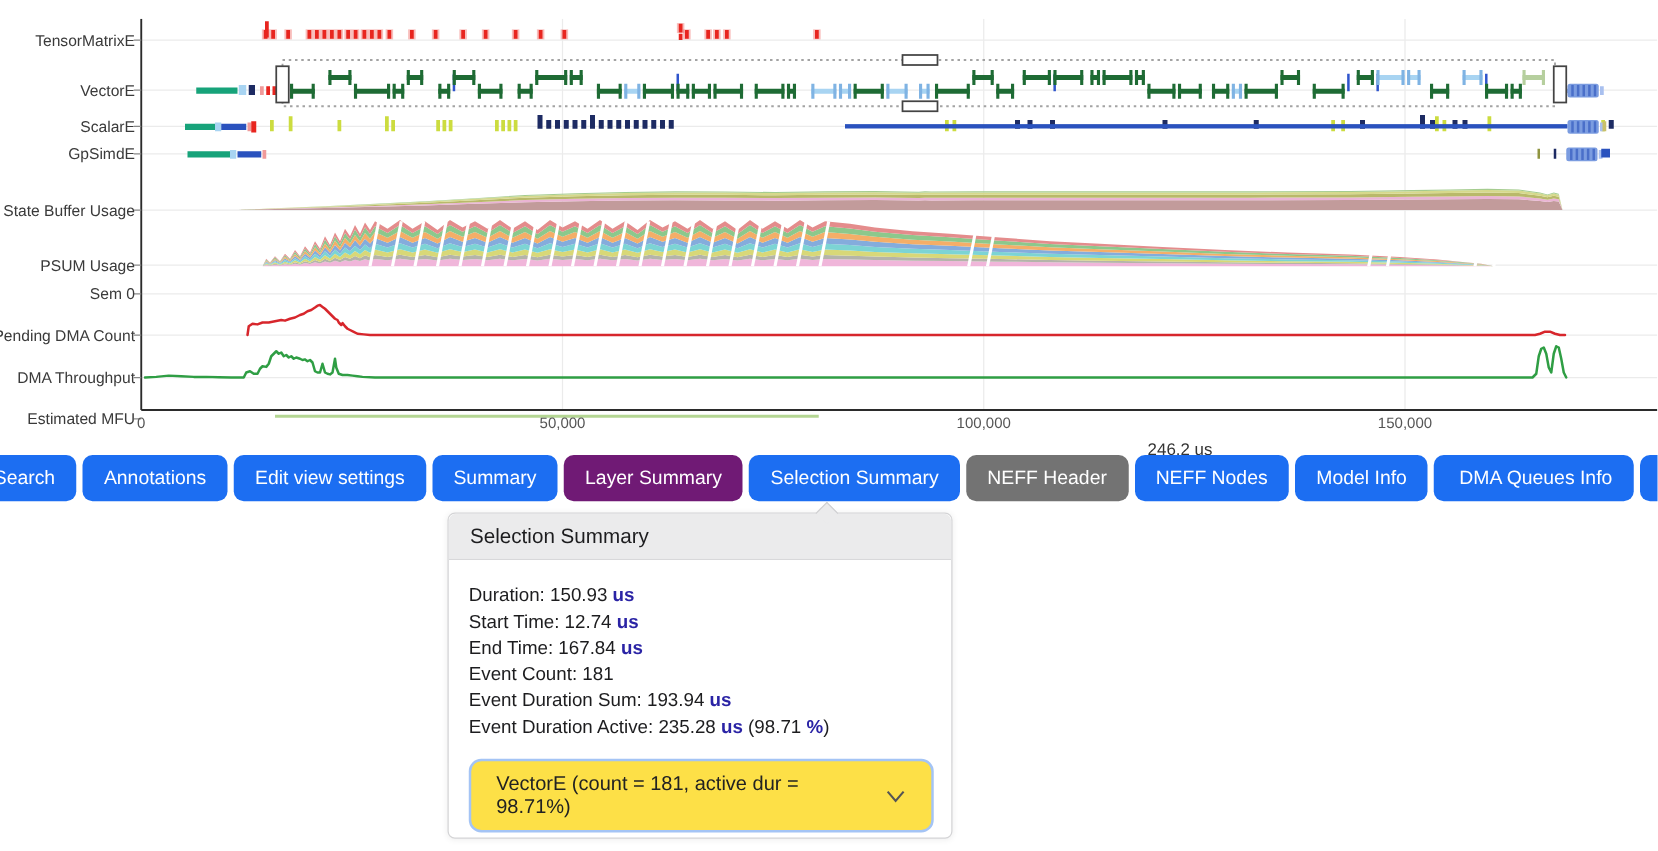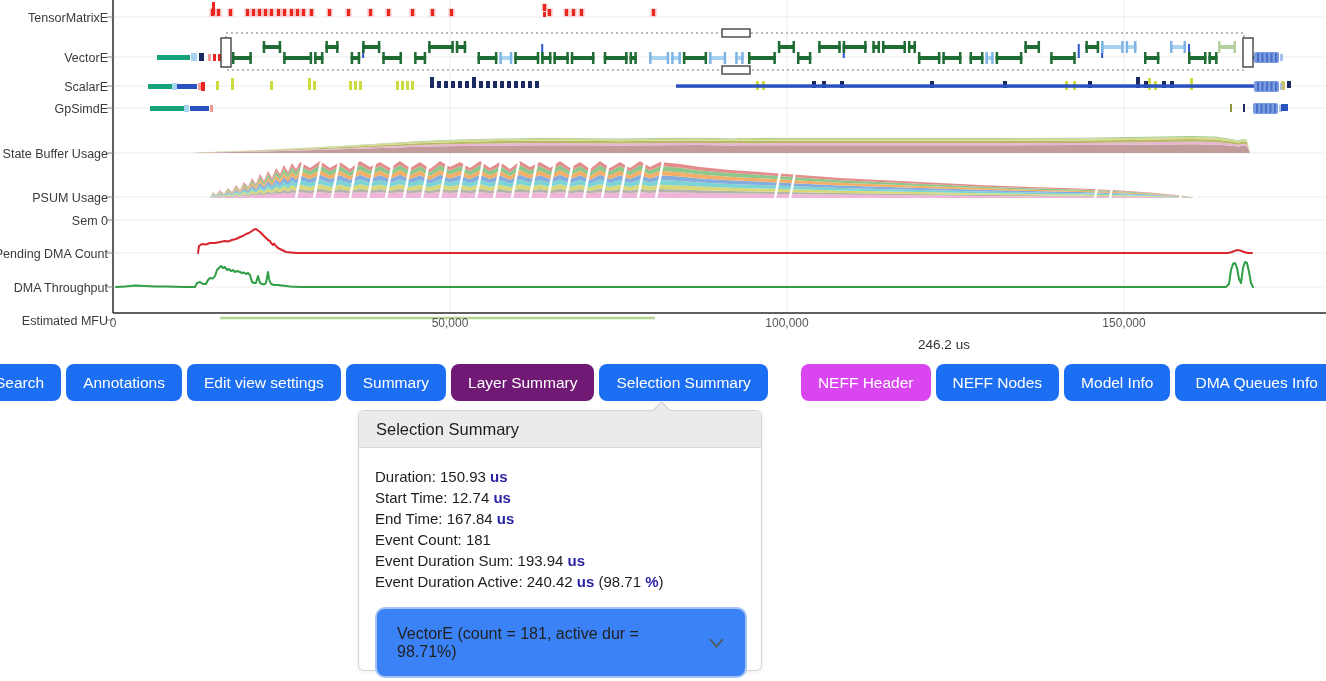--- a/index.html
+++ b/index.html
@@ -2,21 +2,21 @@
 <html><head>
 <meta charset="utf-8">
 <style>
   * { box-sizing: border-box; }
   html,body { margin:0; padding:0; }
   body {
     width:1326px; height:681px; position:relative; overflow:hidden;
     background:#ffffff; font-family:"Liberation Sans", sans-serif;
   }
   
-  #timeline { position:absolute; left:0; top:0; width:1326px; height:358px; }
+  #timeline { position:absolute; left:0; top:15px; width:1326px; height:358px; }
   
   #toolbar {
     position:absolute; left:-22px; top:364px; display:flex; gap:5px; white-space:nowrap;
   }
   .btn {
     height:37px; padding:0 17px; border:none; border-radius:8px;
     color:#ffffff; font-size:15.5px; font-family:"Liberation Sans", sans-serif;
     display:flex; align-items:center; cursor:pointer; flex:0 0 auto;
   }
   
@@ -32,22 +32,22 @@
   }
   #popup-header {
     height:37px; background:#ebebec; border-bottom:1px solid #d8d8da;
     border-radius:6px 6px 0 0; display:flex; align-items:center; padding:0 17px;
     font-size:16.5px; font-weight:500; color:#1d1d1f;
   }
   #popup-body { padding:18px 16px 0 16px; }
   .stat-line { font-size:15px; line-height:21px; color:#1d1d1f; }
   .stat-unit { font-weight:bold; color:#2a23a5; }
   #engine-select {
-    margin-top:15px; height:71px; width:372px;
-    border:2px solid #a4c4f5; border-radius:10px; background:#3b82f6;
+    margin-top:15px; height:59px; width:372px;
+    border:2px solid #a4c4f5; border-radius:10px; background:#fde047;
     display:flex; align-items:center; justify-content:space-between;
     padding:0 20px; font-size:16px; color:#222; cursor:pointer;
   }
   #engine-select svg { flex:0 0 auto; margin-left:8px; }
 </style>
 </head>
 <body>
 
 <div id="timeline">
   <svg id="plot" width="1326" height="358">
@@ -433,38 +433,38 @@
     </svg>
 </div>
 
 <div id="toolbar">
     <button class="btn" style="background: rgb(28, 110, 242);">Search</button>
     <button class="btn" style="background: rgb(28, 110, 242); text-align: center;">Annotations</button>
     <button class="btn" style="background: rgb(28, 110, 242);">Edit view settings</button>
     <button class="btn" style="background: rgb(28, 110, 242);">Summary</button>
     <button class="btn" style="background: #701a75;">Layer Summary</button>
     <button class="btn" style="background: rgb(28, 110, 242);">Selection Summary</button>
-    <button class="btn" style="background: #d946ef; margin-left: 28px;">NEFF Header</button>
+    <button class="btn" style="background: #737373;">NEFF Header</button>
     <button class="btn" style="background: rgb(28, 110, 242);">NEFF Nodes</button>
     <button class="btn" style="background: rgb(28, 110, 242);">Model Info</button>
     <button class="btn" style="background: rgb(28, 110, 242); padding-left: 20px;">DMA Queues Info</button>
     <button class="btn" style="background: rgb(28, 110, 242);">NC Memory</button>
   </div>
 
 <div id="popup">
   <div id="popup-arrow"></div>
   <div id="popup-header">Selection Summary</div>
   <div id="popup-body">
     <div id="stats">
         <div class="stat-line"><span>Duration: 150.93</span><span class="stat-unit"> us</span></div>
         <div class="stat-line"><span>Start Time: 12.74</span><span class="stat-unit"> us</span></div>
         <div class="stat-line"><span>End Time: 167.84</span><span class="stat-unit"> us</span></div>
         <div class="stat-line"><span>Event Count: 181</span></div>
         <div class="stat-line"><span>Event Duration Sum: 193.94</span><span class="stat-unit"> us</span></div>
-        <div class="stat-line"><span>Event Duration Active: 240.42</span><span class="stat-unit"> us</span><span> (98.71 </span><span class="stat-unit">%</span><span>)</span></div>
+        <div class="stat-line"><span>Event Duration Active: 235.28</span><span class="stat-unit"> us</span><span> (98.71 </span><span class="stat-unit">%</span><span>)</span></div>
       </div>
     <div id="engine-select">
       <span>VectorE (count = 181, active dur = 98.71%)</span>
       <svg width="17" height="17" viewBox="0 0 16 16">
         <polyline points="2,5 8,12 14,5" fill="none" stroke="#555" stroke-width="1.6"></polyline>
       </svg>
     </div>
   </div>
 </div>
 

